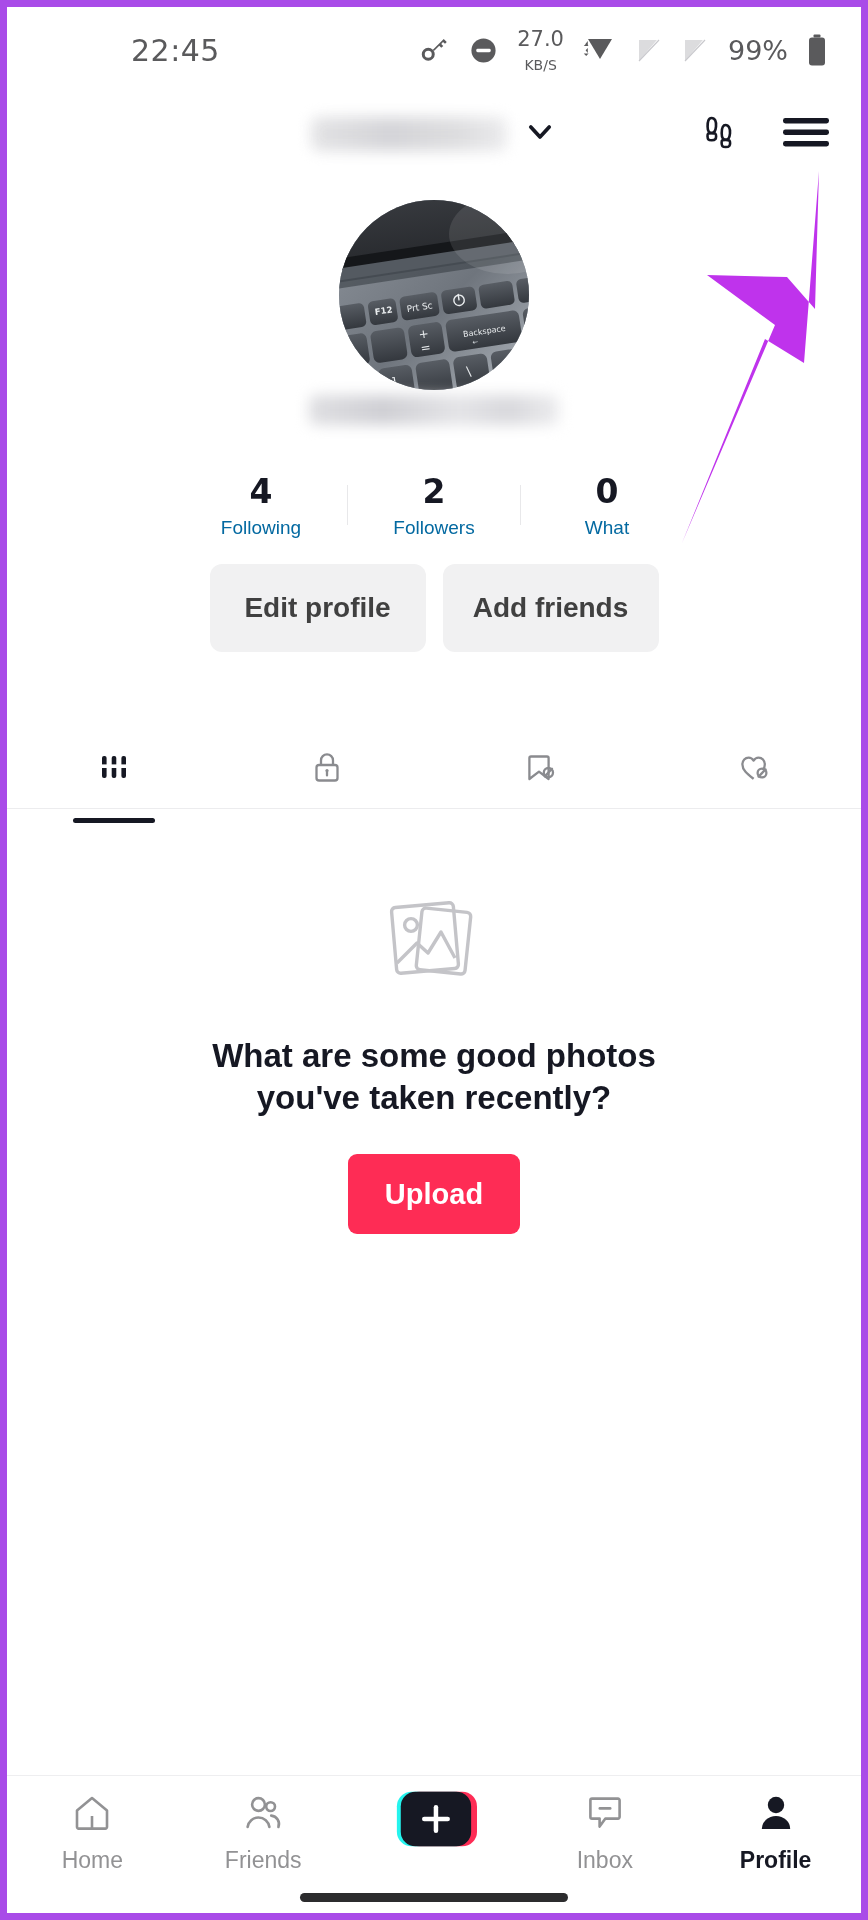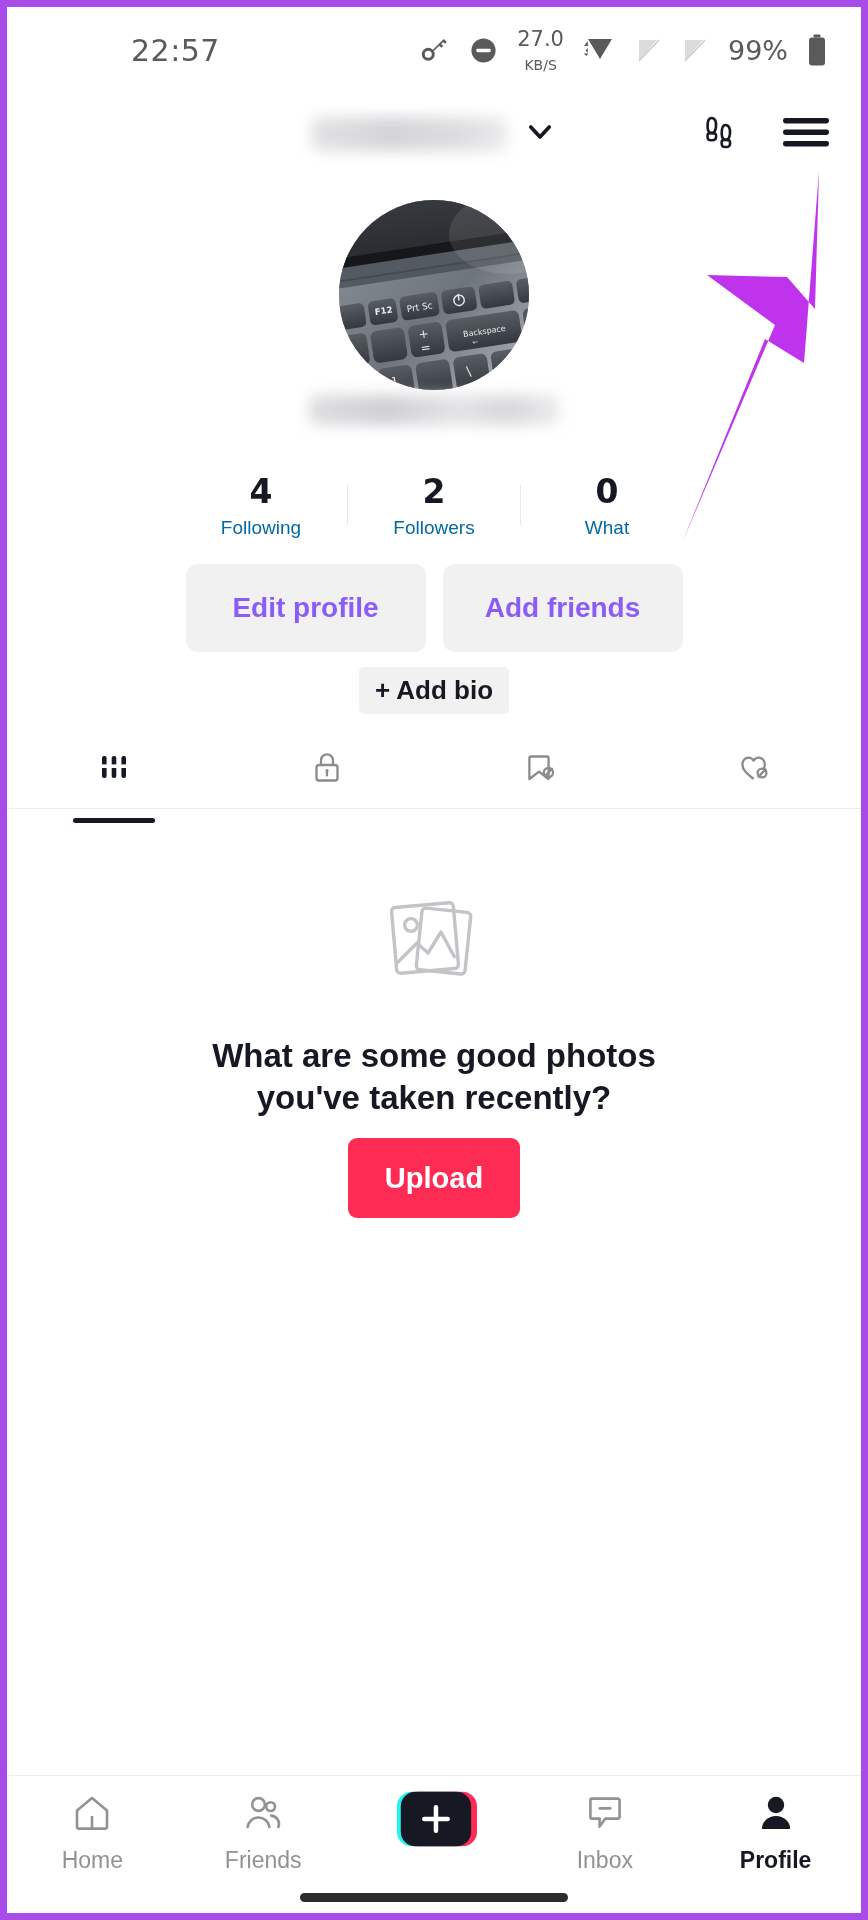--- a/index.html
+++ b/index.html
@@ -96,24 +96,24 @@
   }
   .stat .lbl { font-size: 19px; color: #0369a1; margin-top: 4px; }
   .stat-div { width: 1px; height: 40px; background: #e8e8ea; }
 
   
   .actions {
     position: absolute; top: 557px; left: 0; right: 0;
     display: flex; justify-content: center; gap: 17px;
   }
   .act-btn {
-    width: 240px; height: 88px; border-radius: 12px;
+    width: 216px; height: 88px; border-radius: 12px;
     background: #f1f1f2; border: none;
     display: flex; align-items: center; justify-content: center;
-    font-size: 28px; font-weight: bold; color: #8b5cf6;
+    font-size: 28px; font-weight: bold; color: #404040;
     font-family: "Liberation Sans", sans-serif; cursor: pointer;
   }
   .addbio-wrap { position: absolute; top: 660px; left: 0; right: 0; display: flex; justify-content: center; }
   .addbio-btn {
     background: #f1f1f2; border: none; border-radius: 5px;
     padding: 8px 16px; font-size: 26px; font-weight: bold; color: #161823;
     font-family: "Liberation Sans", sans-serif; cursor: pointer;
   }
 
   
@@ -135,21 +135,21 @@
   
   .empty-state {
     position: absolute; top: 880px; left: 0; right: 0;
     display: flex; flex-direction: column; align-items: center; justify-content: center;
   }
   .empty-title {
     margin-top: 32px; width: 520px; text-align: center;
     font-size: 33px; font-weight: bold; color: #161823; line-height: 1.26;
   }
   .upload-btn {
-    margin-top: 20px; width: 172px; height: 80px; border-radius: 9px;
+    margin-top: 36px; width: 172px; height: 80px; border-radius: 9px;
     border: none; color: #fff; font-size: 29px; font-weight: bold;
     font-family: "Liberation Sans", sans-serif; cursor: pointer;
     display: flex; align-items: center; justify-content: center;
   }
 
   
   .bottom-nav {
     position: absolute; bottom: 0; left: 0; right: 0; height: 138px;
     background: #fff; border-top: 1px solid #eeeef0;
     display: flex; align-items: flex-start; padding-top: 14px;
@@ -169,21 +169,21 @@
     width: 268px; height: 9px; border-radius: 6px; background: #2c2c2e;
   }
 </style>
 </head>
 <body>
 
 <div class="screenshot-frame">
 <div class="phone">
 
   <div class="status-bar">
-    <div class="status-time">22:57</div>
+    <div class="status-time">22:45</div>
     <div class="status-icons">
 
       <span class="si">
         <svg width="30" height="30" viewBox="0 0 24 24">
           <g fill="#5a5a5c">
             <circle cx="6.6" cy="15.4" r="4" fill="none" stroke="#5a5a5c" stroke-width="2.4"></circle>
             <path d="M9.3 12.7 L19 3.2 L21.4 5.6 L20 7 L18.4 5.6 L17 7.2 L18.6 8.8 L17 10.2 L15.4 8.6 L11.6 12.4 Z"></path>
           </g>
         </svg>
       </span>
@@ -380,23 +380,20 @@
     <div class="stat">
       <div class="num">0</div>
       <div class="lbl">What</div>
     </div>
   </div>
 
   <div class="actions">
     <button class="act-btn">Edit profile</button>
     <button class="act-btn">Add friends</button>
   </div>
-  <div class="addbio-wrap">
-    <button class="addbio-btn">+ Add bio</button>
-  </div>
 
   <div class="tabs">
     <div class="tab">
       <span>
         <svg width="40" height="40" viewBox="0 0 40 40">
           <g fill="#161823">
             <rect x="8" y="9" width="4.6" height="22" rx="2"></rect>
             <rect x="17.7" y="9" width="4.6" height="22" rx="2"></rect>
             <rect x="27.4" y="9" width="4.6" height="22" rx="2"></rect>
           </g>

